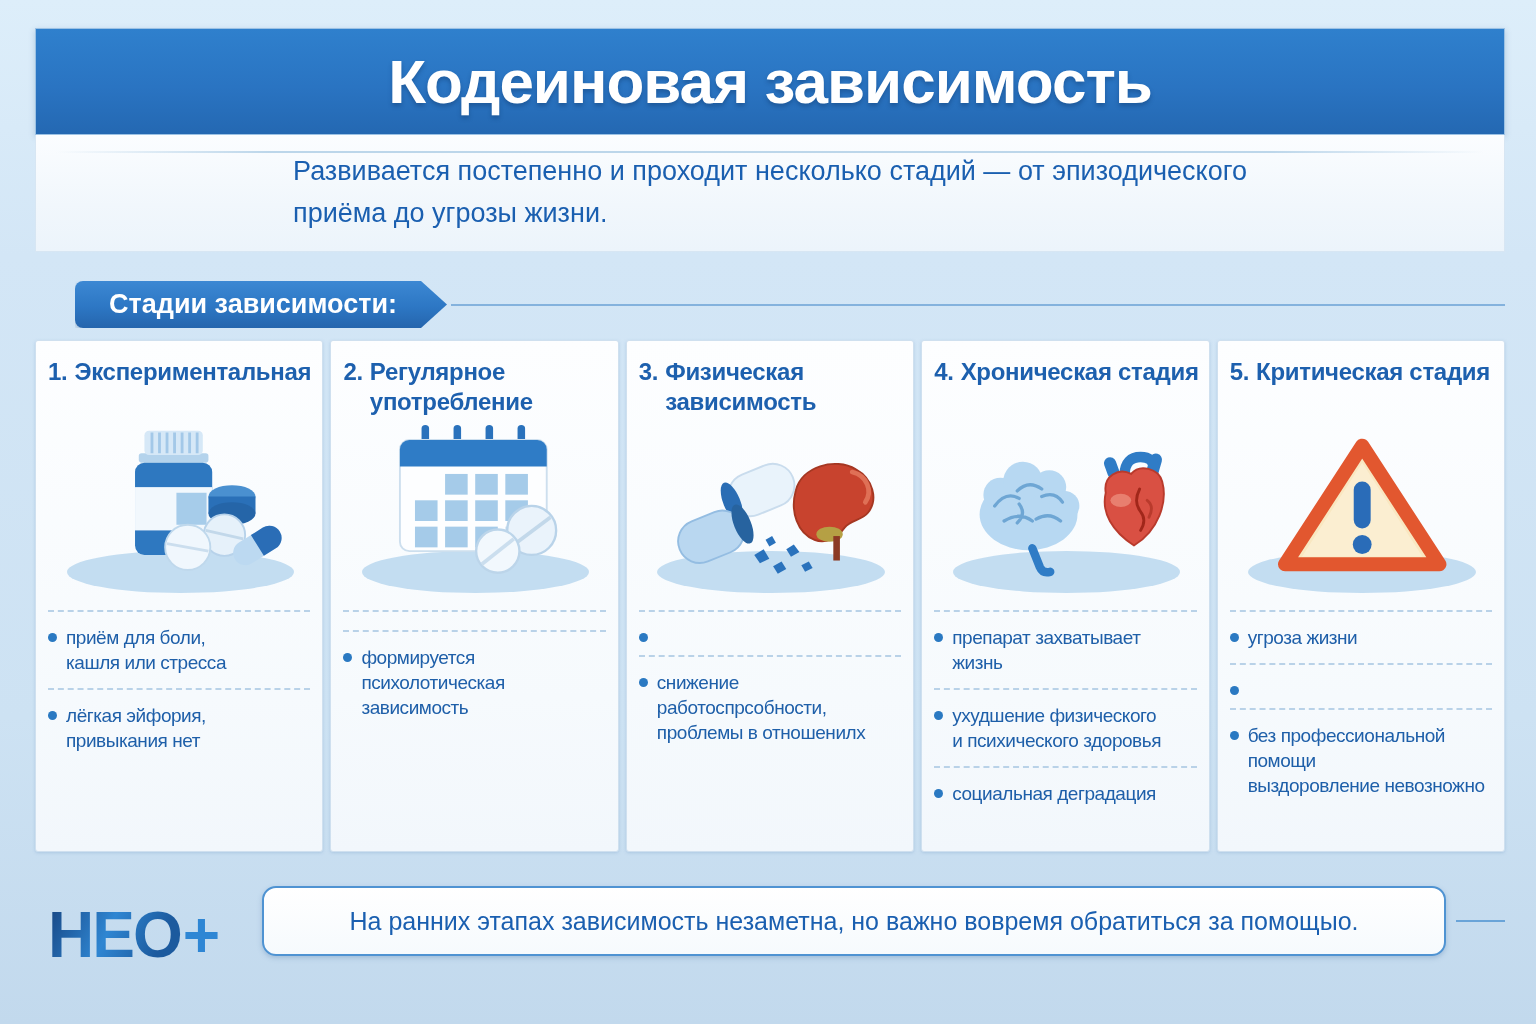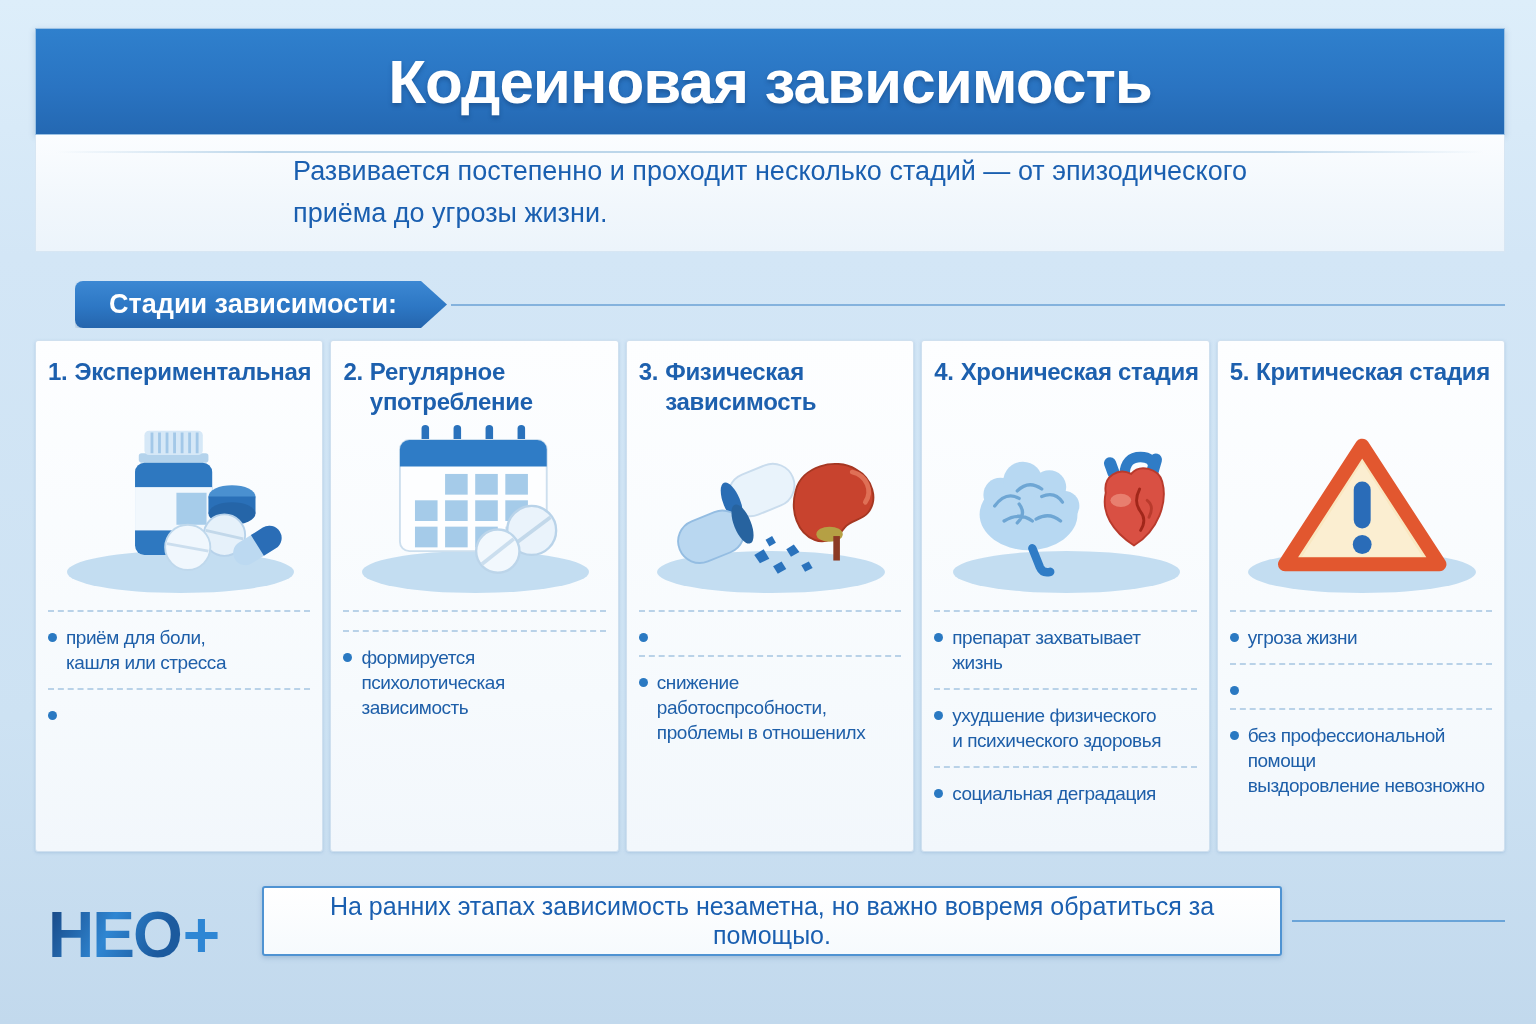--- a/index.html
+++ b/index.html
@@ -96,23 +96,23 @@
     display:flex; align-items:center;
   }
   .logo { width:214px; display:flex; align-items:center; margin-top:28px; }
   .logo .neo {
     font-size:64px; font-weight:900; letter-spacing:-2px;
     background:linear-gradient(115deg,#16427e 0%,#2f86d2 45%,#1c5a9e 80%);
     -webkit-background-clip:text; background-clip:text; color:transparent;
   }
   .logo .plus { font-size:64px; font-weight:900; color:#2e86d4; margin-left:2px; }
   .note-box {
-    width:1020px; height:70px;
+    width:1184px; height:70px;
     background:linear-gradient(180deg,#ffffff 0%,#f6fafd 100%);
-    border:2px solid #4f93d2; border-radius:3px;
+    border:2px solid #4f93d2; border-radius:14px;
     box-shadow:0 2px 5px rgba(90,130,175,.35);
     display:flex; align-items:center; justify-content:center; padding:0 30px;
   }
   .note-box p { color:#1a5fb0; font-size:25px; text-align:center; }
   .footer-rule { flex:1; height:2px; background:#6aa4d8; margin:0 0 0 10px; }
 </style>
 </head>
 <body>
 
 <div class="poster">
@@ -164,20 +164,22 @@
       </div>
       <div class="sep"></div>
       <div class="bullet">
         <span class="dot"></span>
         <p>приём для боли,
 кашля или стресса</p>
       </div>
       <div class="sep"></div>
       <div class="bullet">
         <span class="dot"></span>
+        <p>лёгкая эйфория,
+привыкания нет</p>
       </div>
     </div>
 
     <div class="card">
       <div class="card-head">
         <span class="num">2.</span>
         <span class="ttl">Регулярное употребление</span>
       </div>
       <div class="art-wrap">
         <div class="art-shadow"></div>

